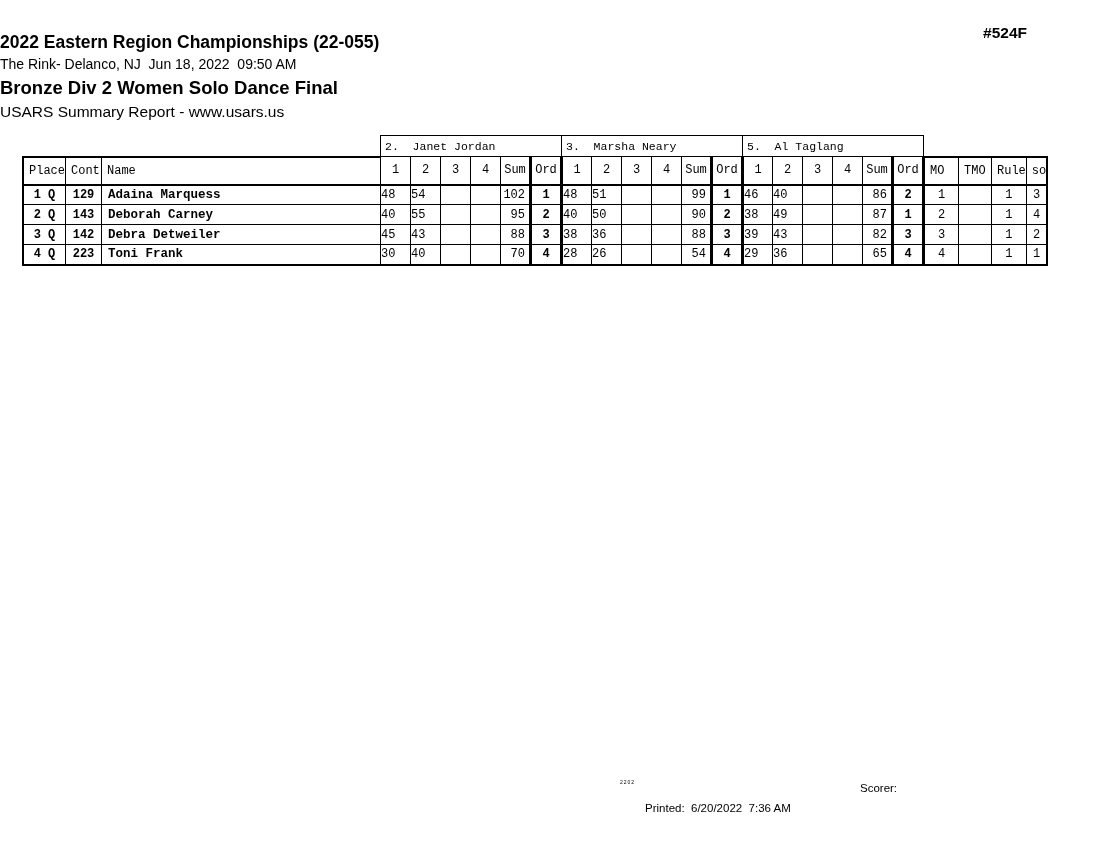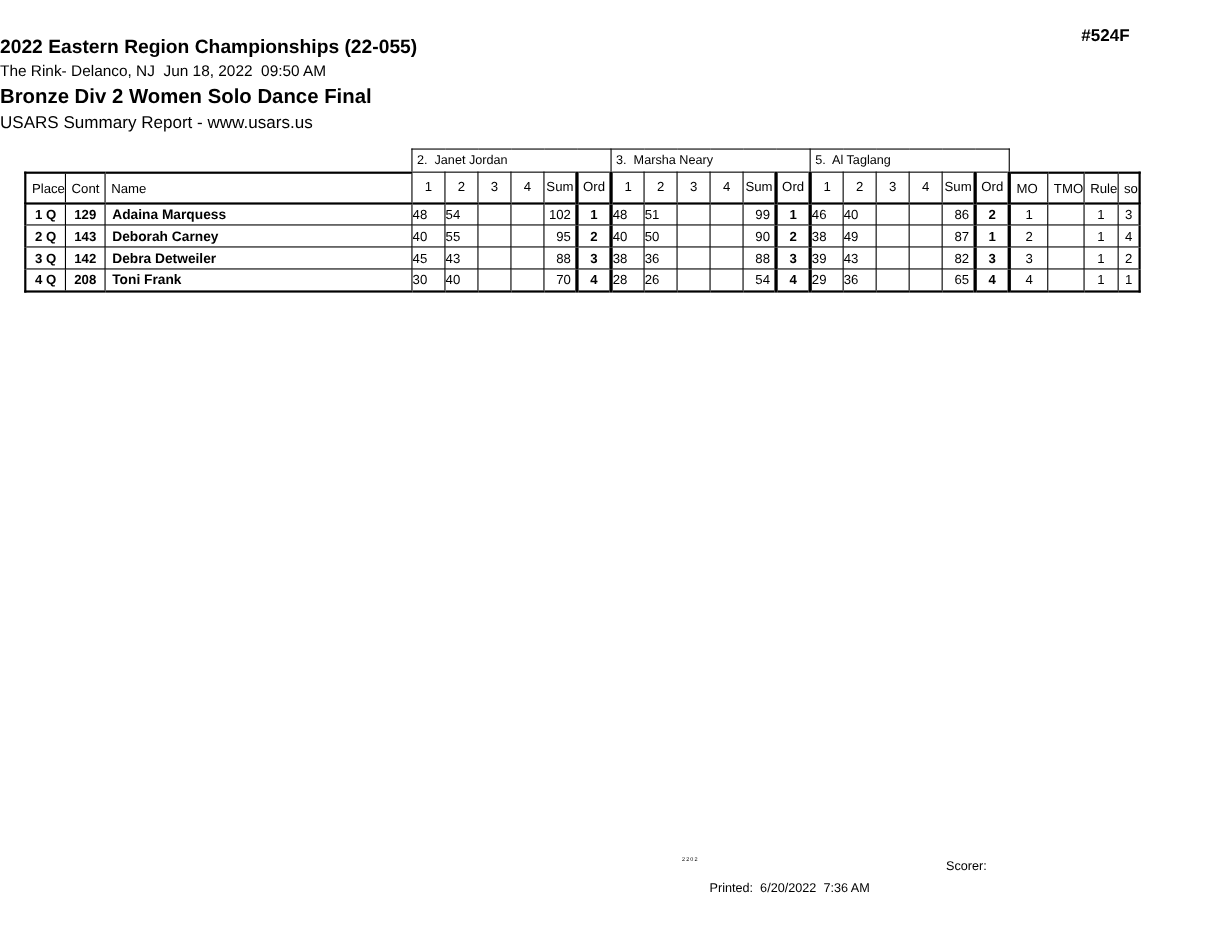--- a/index.html
+++ b/index.html
@@ -11,21 +11,21 @@
   
   .req-list { position:absolute; left:22px; top:24px; font-size:12.5px; line-height:17px; }
   .title-block { position:absolute; left:0; top:32px; width:1100px; text-align:left; }
   .title-main   { font-size:17.5px; font-weight:bold; line-height:21px; }
   .title-venue  { font-size:14px; line-height:18px; margin-top:2px; }
   .title-event  { font-size:18.5px; font-weight:bold; line-height:23px; margin-top:3px; }
   .title-report { font-size:15.5px; line-height:20px; margin-top:3px; }
   .event-num { position:absolute; top:24px; right:73px; font-size:15.5px; font-weight:bold; }
 
   
-  .table-wrap { position:absolute; left:22px; top:135px; }
+  .table-wrap { position:absolute; left:22px; top:135px;font-family:Liberation Mono, monospace; }
   table { border-collapse:collapse; table-layout:fixed; }
   td { border:1px solid #000; padding:0; font-size:12px; vertical-align:middle; height:20px; overflow:hidden; }
   td.nb { border:none; }
   .judge-row td { height:21px; }
   .judge-name { font-size:11.5px; text-align:left; padding-left:4px; white-space:pre; }
   .hdr-row td { height:28px; border-bottom-width:2px; }
   .el { border-left-width:2px; }
   .er { border-right-width:2px; }
   .et { border-top-width:2px; }
   .eb { border-bottom-width:2px; }
@@ -197,21 +197,21 @@
             <td class="score"></td>
             <td class="r">82</td>
             <td class="ord b">3</td>
             <td class="c">3</td>
             <td class="c"></td>
             <td class="c">1</td>
             <td class="c er">2</td>
           </tr>
           <tr>
             <td class="c b el eb">4 Q</td>
-            <td class="c b eb">208</td>
+            <td class="c b eb">223</td>
             <td class="name-cell eb">Toni Frank</td>
             <td class="score eb">30</td>
             <td class="score eb">40</td>
             <td class="score eb"></td>
             <td class="score eb"></td>
             <td class="r eb">70</td>
             <td class="ord b eb">4</td>
             <td class="score eb">28</td>
             <td class="score eb">26</td>
             <td class="score eb"></td>

